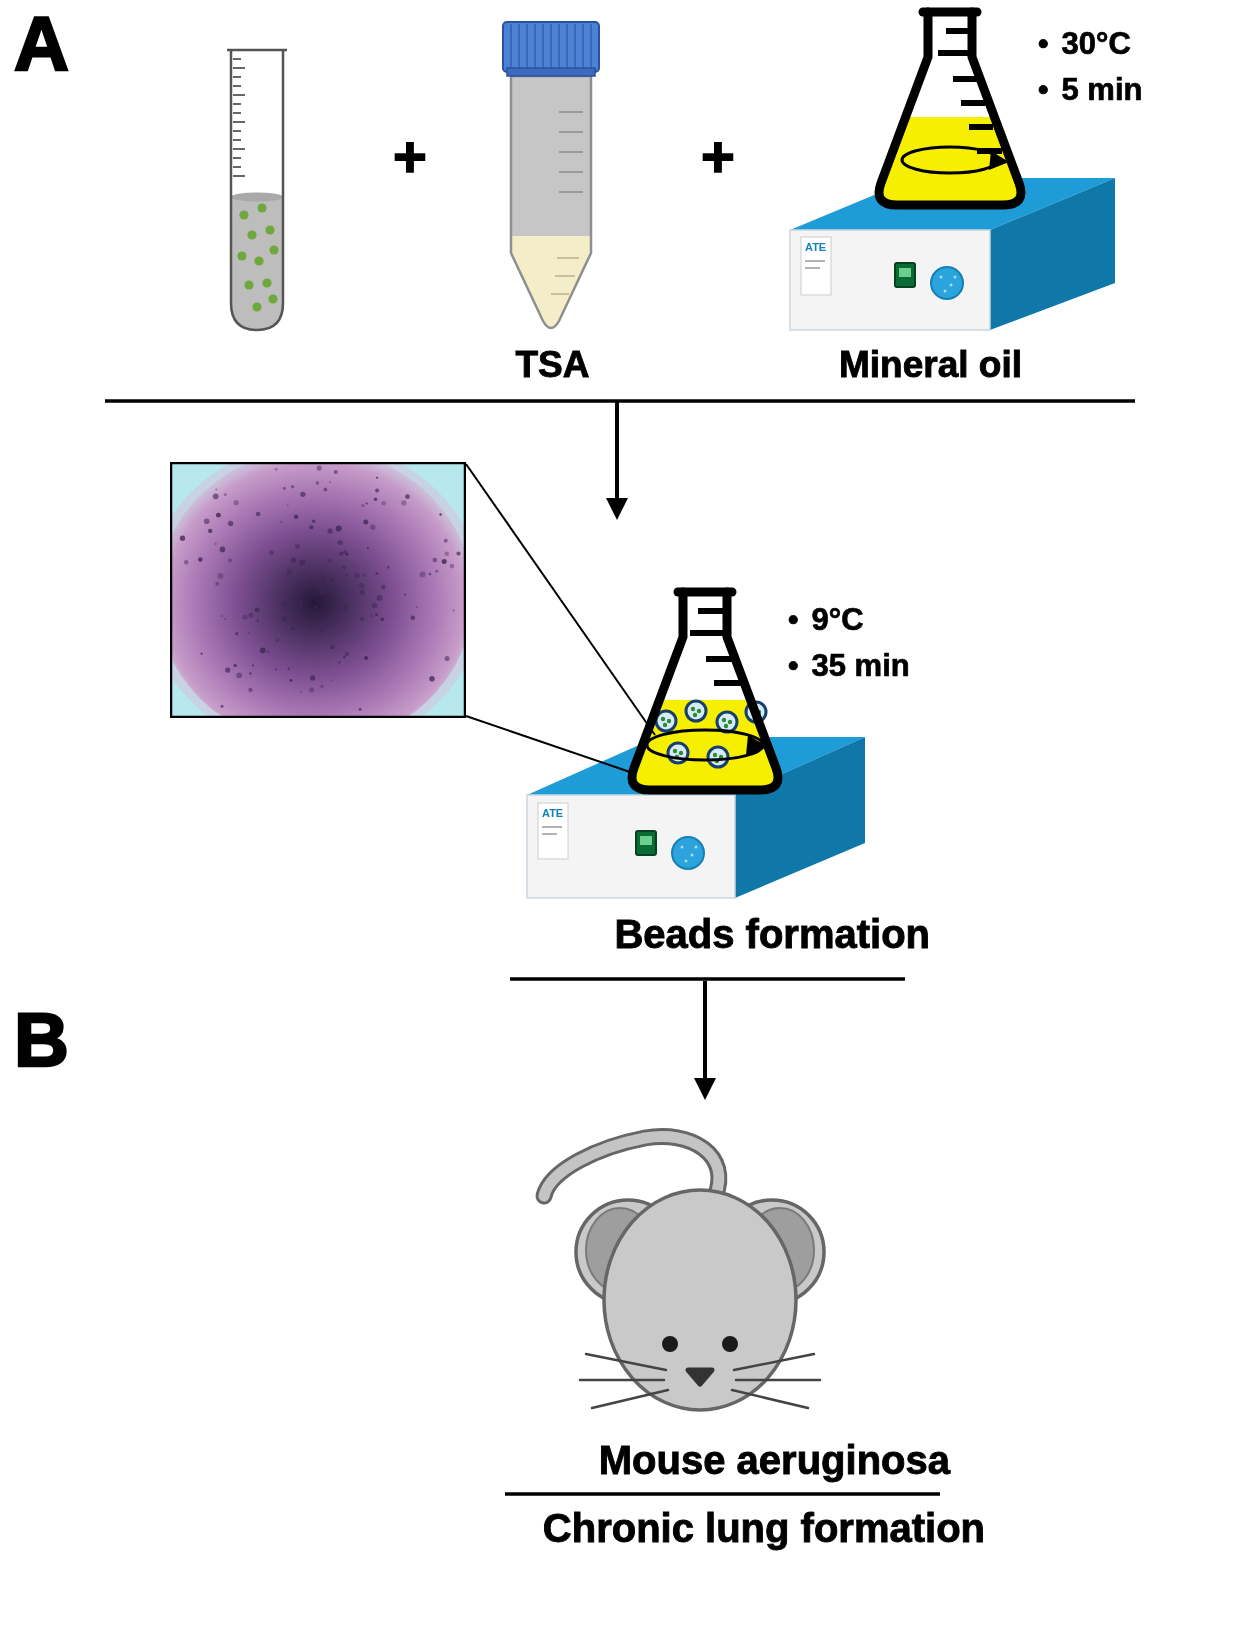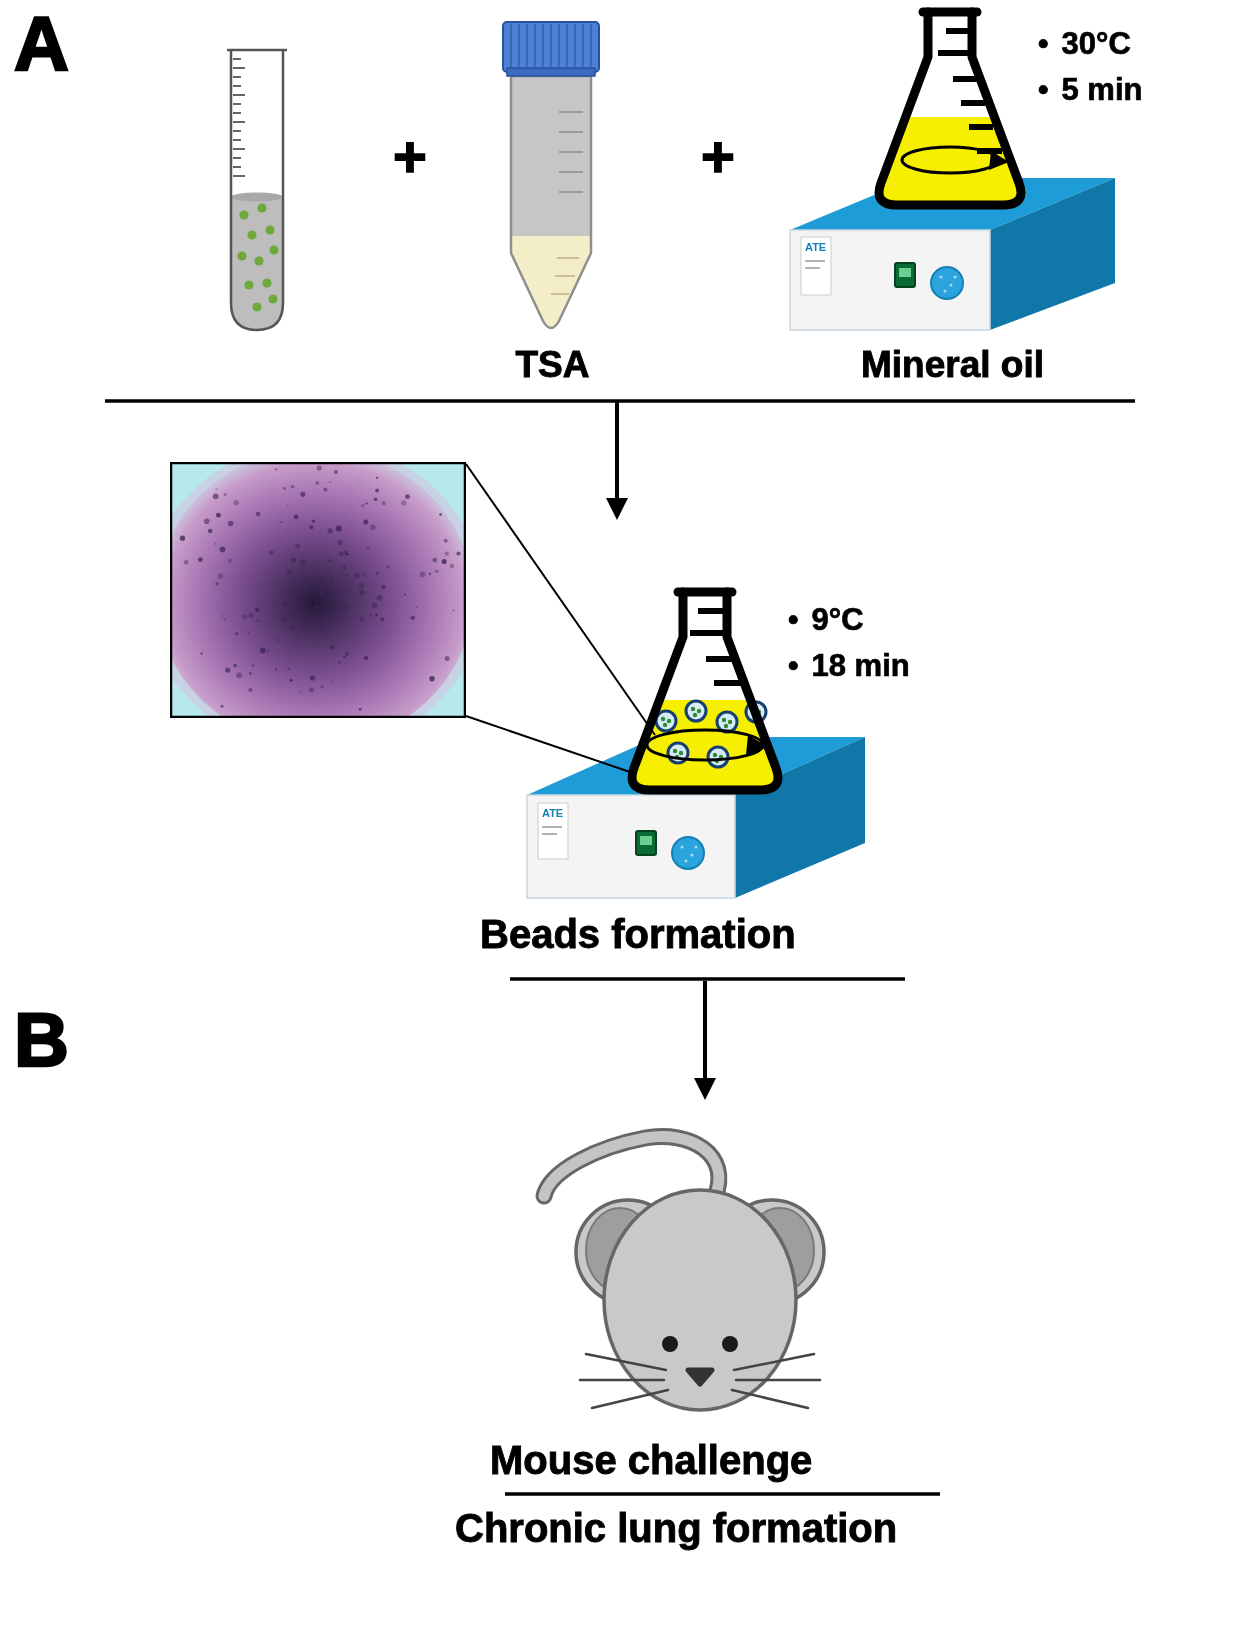--- a/index.html
+++ b/index.html
@@ -6,21 +6,21 @@
   body { background:#fff; font-family:"Liberation Sans", sans-serif; color:#000; }
   .canvas { position:relative; width:1240px; height:1630px; background:#fff; overflow:hidden; }
   .abs { position:absolute; }
   .panel-label { font-size:76px; font-weight:bold; -webkit-text-stroke:2.5px #000; line-height:1; }
   .plus { font-size:58px; font-weight:bold; text-align:center; -webkit-text-stroke:1.5px #000; line-height:70px; }
   .ing-label { font-size:37px; font-weight:bold; text-align:center; -webkit-text-stroke:0.9px #000; }
   .italic { font-style:italic; }
   .cond { display:flex; flex-direction:column; gap:10px; }
   .cond-row { display:flex; align-items:center; font-size:31px; font-weight:bold; -webkit-text-stroke:0.7px #000; }
   .cond-row .bullet { font-size:30px; margin-right:13px; }
-  .big-label { font-size:40px; font-weight:bold; text-align:left; -webkit-text-stroke:0.9px #000; }
+  .big-label { font-size:40px; font-weight:bold; text-align:right; -webkit-text-stroke:0.9px #000; }
   svg { display:block; }
   .overlay { pointer-events:none; }
   
   .st-top   { fill:var(--stirrer-blue,#1E9CD7); }
   .st-side  { fill:var(--stirrer-side,#1077A9); }
   .st-front { fill:#f4f4f4; stroke:#c9d6de; stroke-width:1.5; }
   .liquid   { fill:var(--flask-yellow,#F7EF00); }
   .flask-outline { fill:none; stroke:#000; stroke-width:9; stroke-linejoin:round; stroke-linecap:round; }
   .flask-fill { fill:#fff; }
   .bacteria { fill:var(--bacteria-green,#6FA83C); }
@@ -152,21 +152,21 @@
       <span class="bullet">•</span>
       <span>30°C</span>
     </div>
     <div class="cond-row">
       <span class="bullet">•</span>
       <span>5 min</span>
     </div>
   </div>
 
   <div class="abs ing-label" style="left:470px; top:344px; width:165px;">TSA</div>
-  <div class="abs ing-label" style="left:790px; top:344px; width:325px;">Mineral oil</div>
+  <div class="abs ing-label" style="left:768px; top:344px; width:325px;">Mineral oil</div>
 
   <svg class="abs" style="left:170px; top:462px;" width="296" height="256" viewBox="0 0 296 256">
     <defs>
       <radialGradient id="blob" cx="50%" cy="52%" r="55%">
         <stop offset="0%" stop-color="#241838"></stop>
         <stop offset="20%" stop-color="#4a3060"></stop>
         <stop offset="45%" stop-color="#7d4f92"></stop>
         <stop offset="68%" stop-color="#a877b4"></stop>
         <stop offset="86%" stop-color="#c79cc9"></stop>
         <stop offset="100%" stop-color="#d6b6d8" stop-opacity="0"></stop>
@@ -390,21 +390,21 @@
     </g>
   </svg>
 
   <div class="abs cond" style="left:788px; top:602px;">
     <div class="cond-row">
       <span class="bullet">•</span>
       <span>9°C</span>
     </div>
     <div class="cond-row">
       <span class="bullet">•</span>
-      <span>18 min</span>
+      <span>35 min</span>
     </div>
   </div>
 
   <div class="abs big-label" style="left:480px; top:912px; width:450px;">Beads formation</div>
 
   <div class="abs panel-label" style="left:14px; top:1002px;">B</div>
 
   <svg class="abs" style="left:520px; top:1112px;" width="380" height="305" viewBox="0 0 380 305">
     <g>
       <path d="M195,85 C212,42 170,18 125,26 C78,35 30,58 24,84" fill="none" stroke="#666" stroke-width="17" stroke-linecap="round"></path>
@@ -425,21 +425,21 @@
     <g stroke="#444" stroke-width="2.5" stroke-linecap="round">
       <line x1="146" y1="258" x2="66" y2="242"></line>
         <line x1="144" y1="268" x2="60" y2="268"></line>
         <line x1="148" y1="278" x2="72" y2="296"></line>
       <line x1="214" y1="258" x2="294" y2="242"></line>
         <line x1="216" y1="268" x2="300" y2="268"></line>
         <line x1="212" y1="278" x2="288" y2="296"></line>
     </g>
   </svg>
 
-  <div class="abs big-label" style="left:490px; top:1438px; width:460px;">Mouse challenge</div>
+  <div class="abs big-label" style="left:490px; top:1438px; width:460px;">Mouse aeruginosa</div>
   <div class="abs big-label" style="left:455px; top:1506px; width:530px;">Chronic lung formation</div>
 
   <svg class="abs overlay" style="left:0; top:0;" width="1240" height="1630" viewBox="0 0 1240 1630">
     <line class="line" x1="105" y1="401" x2="1135" y2="401" stroke-width="3.5"></line>
     <g>
       <line class="line" x1="617" y1="401" x2="617" y2="500" stroke-width="4"></line>
       <polygon points="606,498 628,498 617,520" fill="#000"></polygon>
     </g>
     <g>
       <line class="line" x1="466" y1="464" x2="655" y2="735" stroke-width="2"></line>

